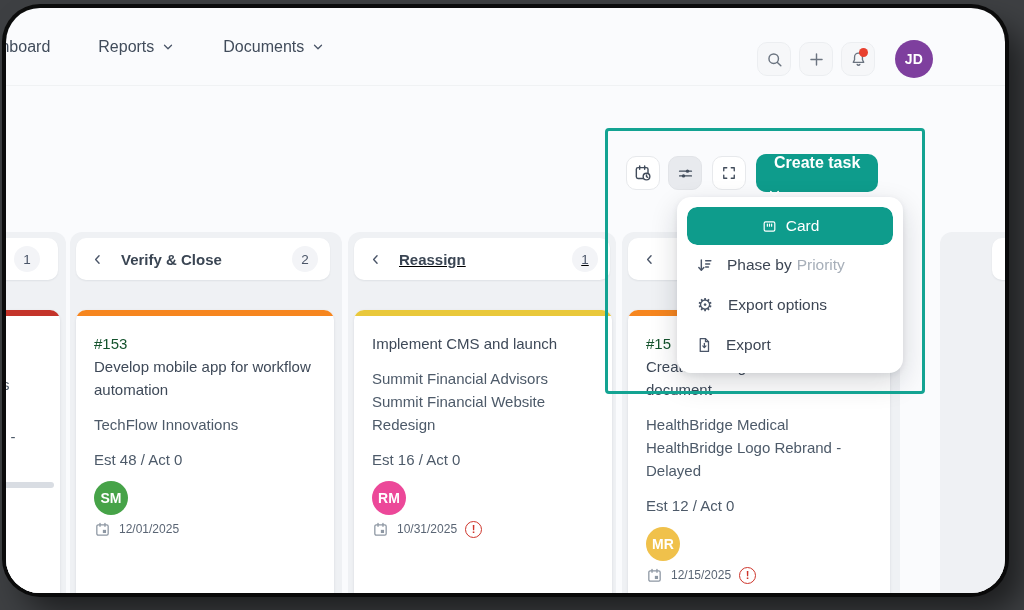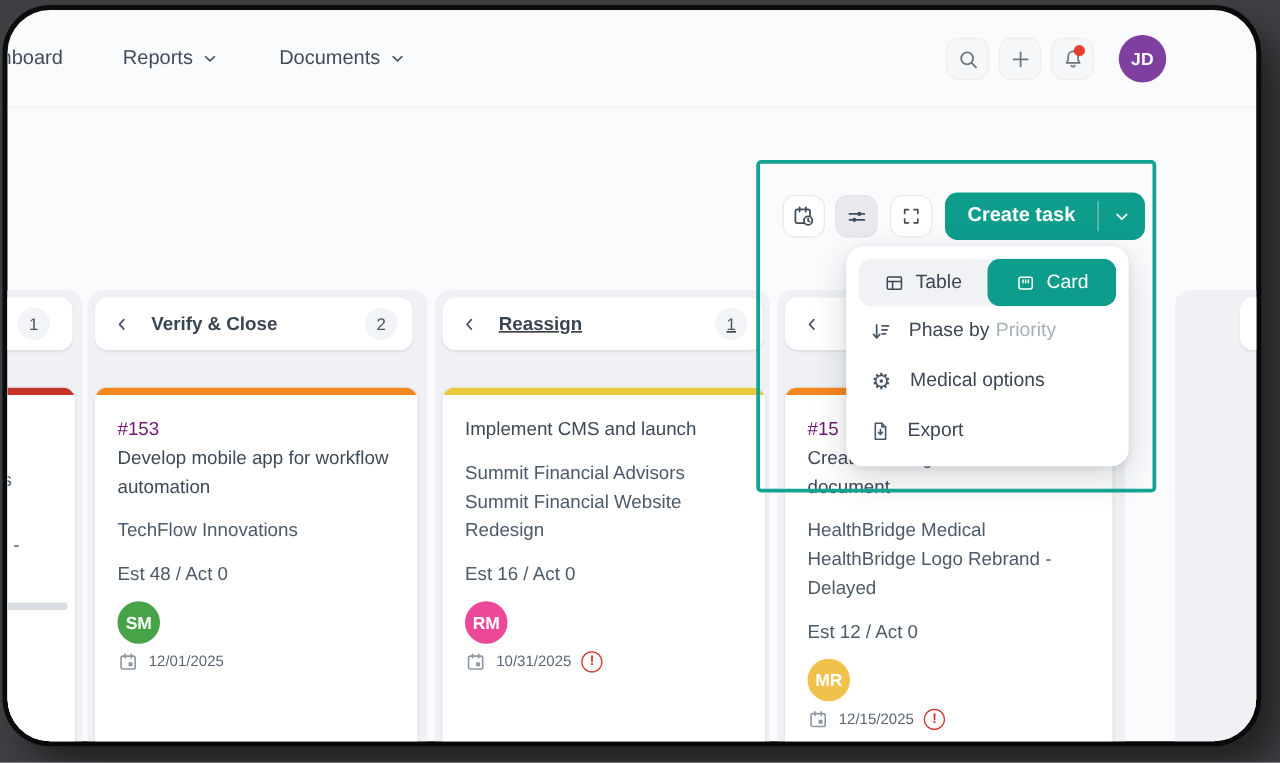--- a/index.html
+++ b/index.html
@@ -10,21 +10,21 @@
   .window {
     position:absolute; left:6px; top:8px; width:999px; height:585px;
     background:#FAFBFD; border-radius:34px; overflow:hidden;
     box-shadow:0 0 0 4px rgba(8,8,8,.92), 16px 18px 32px rgba(0,0,0,.55);
   }
 
   
   .nav { position:relative; height:78px; border-bottom:1px solid #F0F2F4; }
   .nav-left { position:absolute; left:-34px; top:0; height:78px; display:flex; align-items:center; gap:48px; }
   .nav-item { display:flex; align-items:center; gap:7px; font-size:16px; font-weight:500; color:#414C5B; cursor:pointer; white-space:nowrap; }
-  .nav-right { position:absolute; right:72px; top:0; height:78px; display:flex; align-items:center; gap:8px; }
+  .nav-right { position:absolute; right:72px; top:12px; height:78px; display:flex; align-items:center; gap:8px; }
   .icon-btn { width:34px; height:34px; border-radius:10px; background:#F6F7F9; border:1px solid #ECEEF1;
     display:flex; align-items:center; justify-content:center; position:relative; cursor:pointer; }
   .dot { position:absolute; top:5px; right:6px; width:9px; height:9px; border-radius:50%; background:#E8402F; }
   .avatar-top { width:38px; height:38px; border-radius:50%; margin-left:12px; display:flex; align-items:center; justify-content:center;
     color:#fff; font-size:14px; font-weight:700; letter-spacing:.3px; cursor:pointer; }
 
   
   .tool-btn { position:absolute; width:34px; height:34px; border-radius:10px; background:#FFFFFF; border:1px solid #E7E9EC;
     display:flex; align-items:center; justify-content:center; cursor:pointer; z-index:3; }
   .tool-btn.active { background:#E8EAEE; border-color:#E2E4E8; }
@@ -41,21 +41,21 @@
     display:flex; align-items:center; padding:0 12px 0 14px; box-shadow:0 1px 2px rgba(16,24,40,.07); z-index:1; cursor:pointer; }
   .col-title { font-size:15px; font-weight:700; color:#3A4553; margin-left:16px; }
   .col-badge { margin-left:auto; width:26px; height:26px; border-radius:50%; background:#F3F4F7;
     display:flex; align-items:center; justify-content:center; font-size:13.5px; color:#4A5568; }
   .badge-center { margin-left:auto; margin-right:6px; }
 
   .card { position:absolute; top:223px; height:352px; background:#FFFFFF; border-radius:10px; overflow:hidden;
     box-shadow:0 1px 3px rgba(16,24,40,.10); z-index:1; cursor:pointer; }
   .card-bar { height:6px; width:100%; }
   .card-body { padding:16px 18px 0 18px; font-size:15px; line-height:23px; }
-  .card-id { color:#701a75; }
+  .card-id { color:#14532d; }
   .card-title { color:#3E4958; margin-bottom:12px; }
   .card-meta { color:#4D5A69; margin-bottom:12px; }
   .card-effort { color:#4D5A69; }
   .card-avatar { margin-top:10px; width:34px; height:34px; border-radius:50%; display:flex; align-items:center; justify-content:center;
     color:#fff; font-size:14px; font-weight:700; }
   .card-date { margin-top:3px; display:flex; align-items:center; gap:8px; color:#5A6574; font-size:12px; }
   .warn { width:17px; height:17px; border-radius:50%; border:1.6px solid #CE352B; color:#CE352B; font-size:11px; font-weight:700;
     display:flex; align-items:center; justify-content:center; }
   .warn::after { content:"!"; }
   .frag { position:absolute; color:#4D5A69; font-size:15px; }
@@ -163,21 +163,21 @@
       <div class="tool-btn" style="left:706px; top:69px;">
         <span>
           <svg width="18" height="18" viewBox="0 0 24 24" fill="none" stroke="#414C5B" stroke-width="1.8" stroke-linecap="round" stroke-linejoin="round">
               <path d="M5 9V5h4"></path>
               <path d="M15 5h4v4"></path>
               <path d="M19 15v4h-4"></path>
               <path d="M9 19H5v-4"></path>
             </svg>
         </span>
       </div>
-      <div class="create-btn" style="top: 67px; background: rgb(14, 156, 140);">
+      <div class="create-btn" style="top: 67px; background: rgb(14, 156, 140); flex-direction: column;">
         <div class="create-main">
           <span>Create task</span>
         </div>
         <div class="create-sep"></div>
         <div class="create-caret">
           <span>
             <svg width="15" height="15" viewBox="0 0 24 24" fill="none" stroke="#FFFFFF" stroke-width="2.3" stroke-linecap="round" stroke-linejoin="round">
                 <polyline points="6 9 12 15 18 9"></polyline>
               </svg>
           </span>
@@ -301,30 +301,20 @@
                 </svg>
             </span>
             <span>12/15/2025</span>
             <span class="warn"></span>
           </div>
         </div>
       </div>
 
       <div class="menu">
         <div class="seg">
-          <div class="seg-btn">
-            <span>
-              <svg width="17" height="17" viewBox="0 0 24 24" fill="none" stroke="#3D4654" stroke-width="1.7">
-                  <rect x="4" y="5" width="16" height="14" rx="1.5"></rect>
-                  <line x1="4" y1="10.2" x2="20" y2="10.2"></line>
-                  <line x1="10" y1="10.2" x2="10" y2="19"></line>
-                </svg>
-            </span>
-            <span>Table</span>
-          </div>
           <div class="seg-btn active" style="background: rgb(14, 156, 140);">
             <span>
               <svg width="17" height="17" viewBox="0 0 24 24" fill="none" stroke="#FFFFFF" stroke-width="1.7" stroke-linecap="round">
                   <rect x="4.5" y="5.5" width="15" height="13" rx="2"></rect>
                   <line x1="9" y1="8.5" x2="9" y2="11.5"></line>
                   <line x1="12" y1="8.5" x2="12" y2="11.5"></line>
                   <line x1="15" y1="8.5" x2="15" y2="11.5"></line>
                 </svg>
             </span>
             <span>Card</span>
@@ -341,21 +331,21 @@
                 <line x1="13.5" y1="14" x2="17" y2="14"></line>
               </svg>
           </span>
           <span>
             <span>Phase by</span><span class="muted">Priority</span>
           </span>
         </div>
 
         <div class="menu-item">
           <span class="gear-glyph">⚙</span>
-          <span>Medical options</span>
+          <span>Export options</span>
         </div>
 
         <div class="menu-item">
           <span>
             <svg width="18" height="18" viewBox="0 0 24 24" fill="none" stroke="#4A5568" stroke-width="1.7" stroke-linecap="round" stroke-linejoin="round">
                 <path d="M7 3.5h7l4 4v13H7z"></path>
                 <path d="M14 3.5v4h4"></path>
                 <line x1="12.5" y1="10" x2="12.5" y2="15"></line>
                 <polyline points="10.4 13.2 12.5 15.5 14.6 13.2"></polyline>
               </svg>

